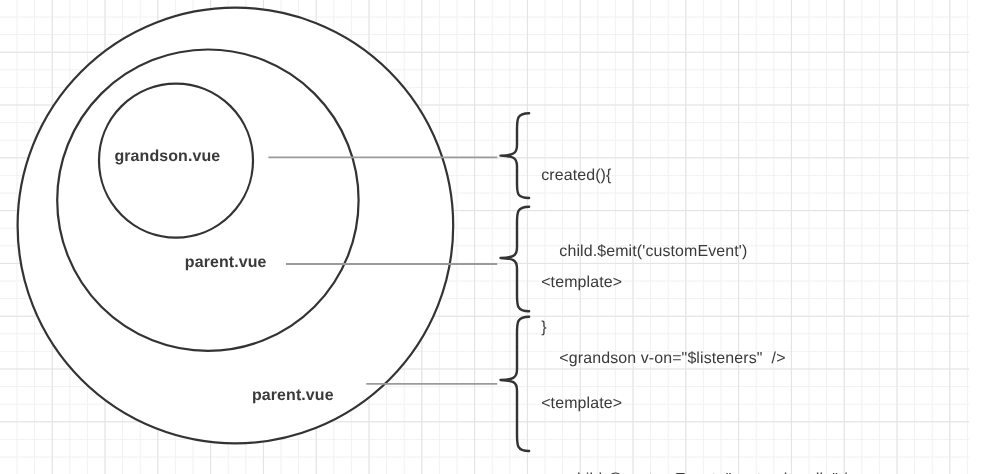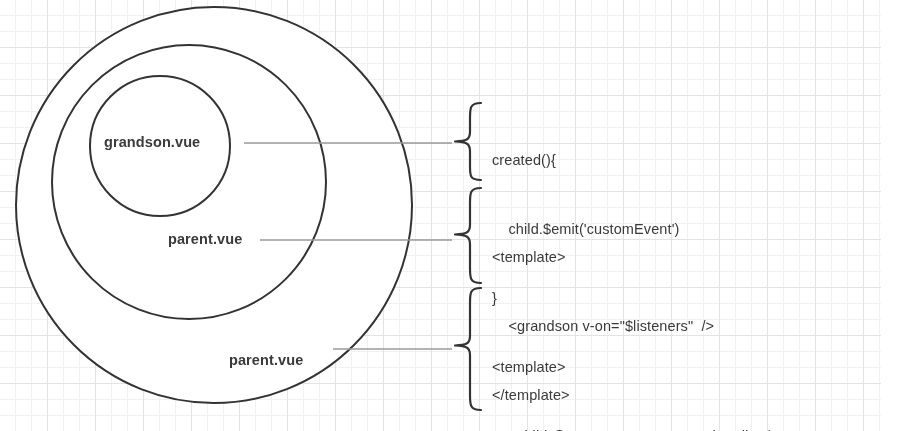--- a/index.html
+++ b/index.html
@@ -111,21 +111,20 @@
 
   <div class="code-block" style="left:492px; top:103px;">
     <span class="code-line">created(){</span>
     <span class="code-line">    child.$emit('customEvent')</span>
     <span class="code-line">}</span>
   </div>
 
   <div class="code-block" style="left:492px; top:200px;">
     <span class="code-line">&lt;template&gt;</span>
     <span class="code-line">    &lt;grandson v-on="$listeners"  /&gt;</span>
-    <span class="code-line">&lt;/template&gt;</span>
   </div>
 
   <div class="code-block" style="left:492px; top:310px;">
     <span class="code-line">&lt;template&gt;</span>
     <span class="code-line">    &lt;child @customEvent="customhandle" /&gt;</span>
     
   </div>
 
 </div>
 

